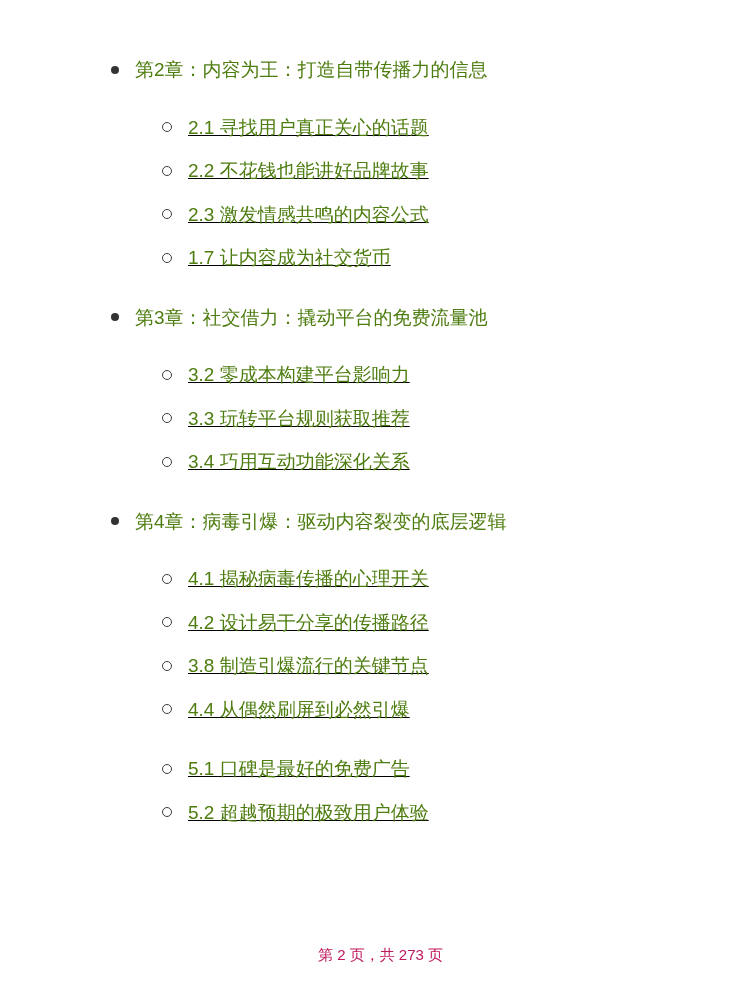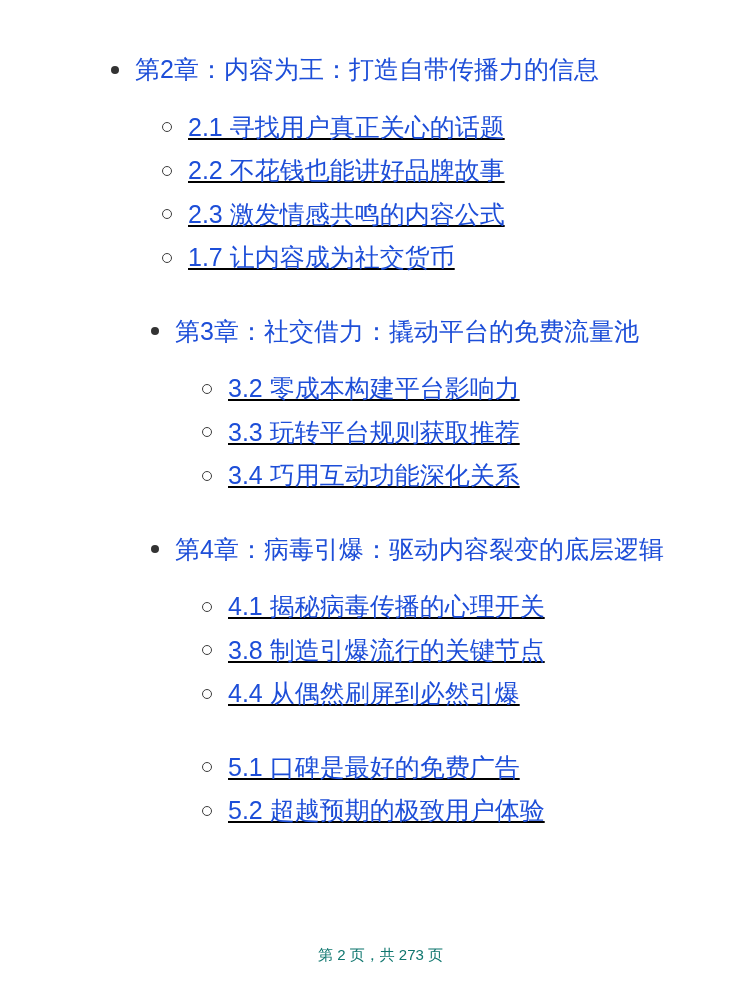--- a/index.html
+++ b/index.html
@@ -20,27 +20,26 @@
     top: 48px;
     left: 0;
     right: 0;
   }
   ul {
     list-style: none;
     margin: 0;
     padding: 0;
   }
   .chapter-block + .chapter-block {
-    margin-top: 30px;
-    padding-left: 40px;
+    margin-top: 16px;
   }
   .row {
     position: relative;
-    color: #1d4ed8;
-    font-size: 25px;
+    color: #4d7c0f;
+    font-size: 19px;
     line-height: 43.5px;
     white-space: nowrap;
   }
   .l1 {
     padding-left: 135px;
   }
   .l1 .marker {
     position: absolute;
     left: 111px;
     top: 50%;
@@ -70,21 +69,21 @@
     background: transparent;
   }
   .footer {
     position: absolute;
     top: 943px;
     left: 11px;
     right: 0;
     text-align: center;
     font-size: 15px;
     line-height: 24px;
-    color: #0f766e;
+    color: #be185d;
   }
 </style>
 </head>
 <body>
 
 <div class="page">
   <div class="toc">
     <ul>
 
       <li class="chapter-block">
@@ -138,20 +137,24 @@
           <span class="marker"></span>
           <span>第4章：病毒引爆：驱动内容裂变的底层逻辑</span>
         </div>
         <ul class="sub-list">
           <li class="row l2">
             <span class="marker"></span>
             <span>4.1 揭秘病毒传播的心理开关</span>
           </li>
           <li class="row l2">
             <span class="marker"></span>
+            <span>4.2 设计易于分享的传播路径</span>
+          </li>
+          <li class="row l2">
+            <span class="marker"></span>
             <span>3.8 制造引爆流行的关键节点</span>
           </li>
           <li class="row l2">
             <span class="marker"></span>
             <span>4.4 从偶然刷屏到必然引爆</span>
           </li>
         </ul>
       </li>
 
       <li class="chapter-block">

